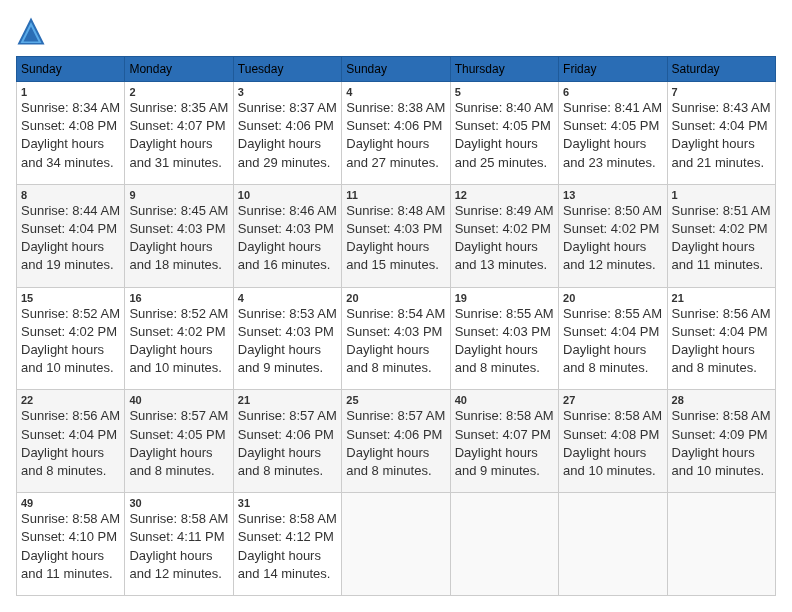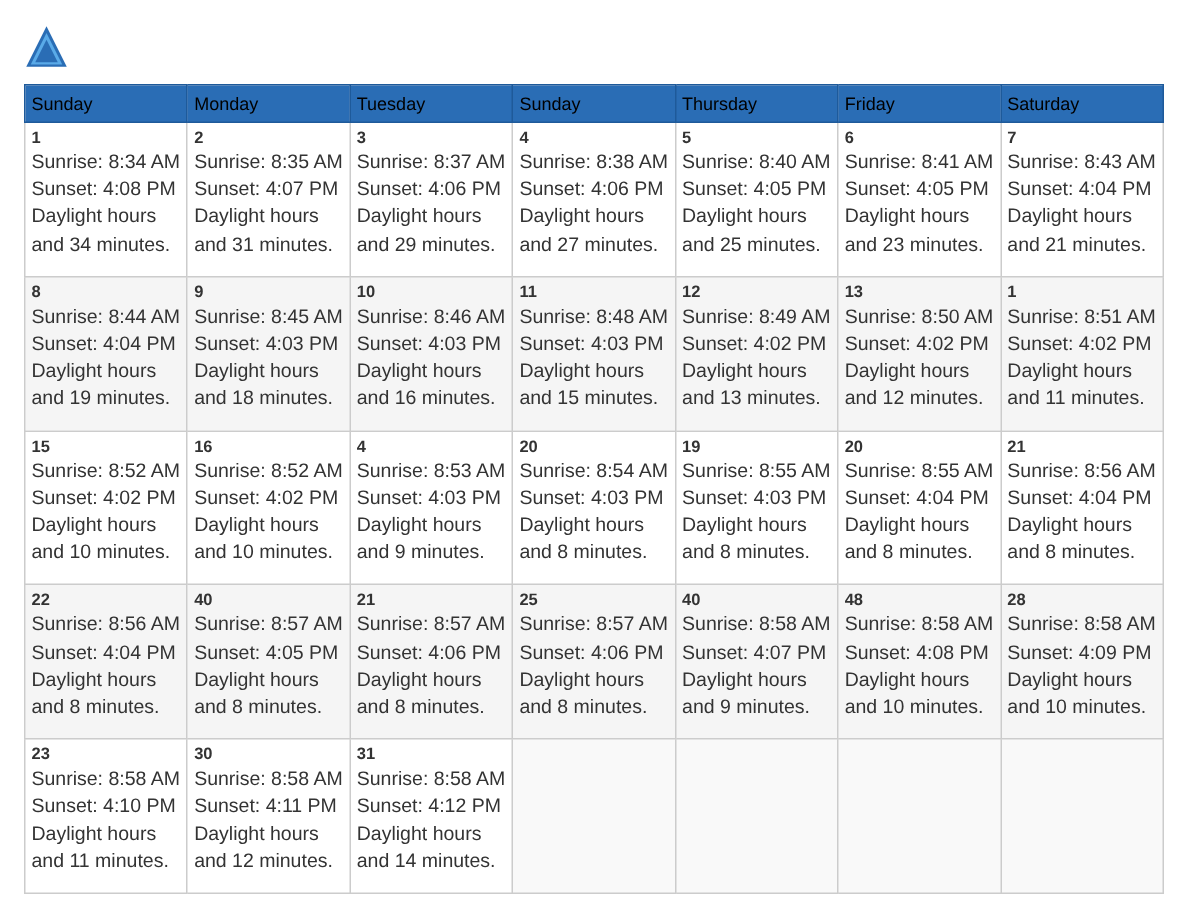--- a/index.html
+++ b/index.html
@@ -242,31 +242,31 @@
           </td>
           <td>
             <span class="day-num">25</span>
             <div class="day-info">Sunrise: 8:57 AM<br>Sunset: 4:06 PM<br>Daylight hours<br>and 8 minutes.</div>
           </td>
           <td>
             <span class="day-num">40</span>
             <div class="day-info">Sunrise: 8:58 AM<br>Sunset: 4:07 PM<br>Daylight hours<br>and 9 minutes.</div>
           </td>
           <td>
-            <span class="day-num">48</span>
+            <span class="day-num">27</span>
             <div class="day-info">Sunrise: 8:58 AM<br>Sunset: 4:08 PM<br>Daylight hours<br>and 10 minutes.</div>
           </td>
           <td>
             <span class="day-num">28</span>
             <div class="day-info">Sunrise: 8:58 AM<br>Sunset: 4:09 PM<br>Daylight hours<br>and 10 minutes.</div>
           </td>
         </tr>
         <tr>
           <td>
-            <span class="day-num">23</span>
+            <span class="day-num">49</span>
             <div class="day-info">Sunrise: 8:58 AM<br>Sunset: 4:10 PM<br>Daylight hours<br>and 11 minutes.</div>
           </td>
           <td>
             <span class="day-num">30</span>
             <div class="day-info">Sunrise: 8:58 AM<br>Sunset: 4:11 PM<br>Daylight hours<br>and 12 minutes.</div>
           </td>
           <td>
             <span class="day-num">31</span>
             <div class="day-info">Sunrise: 8:58 AM<br>Sunset: 4:12 PM<br>Daylight hours<br>and 14 minutes.</div>
           </td>

